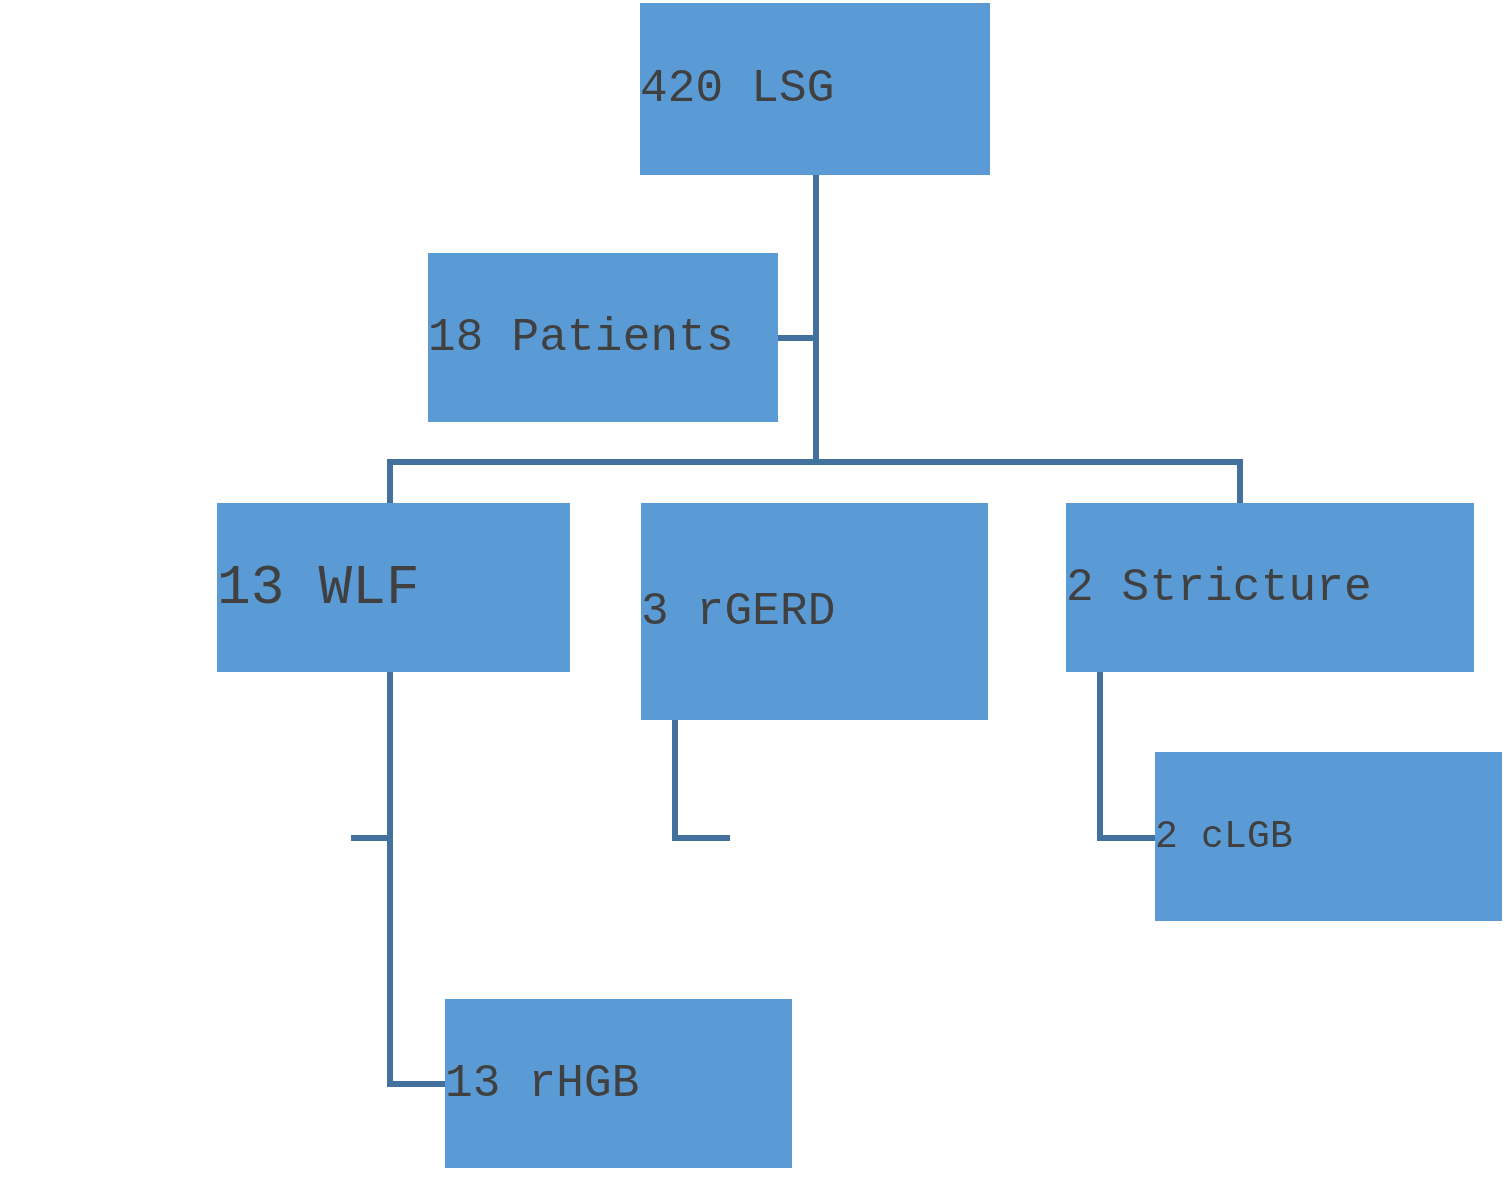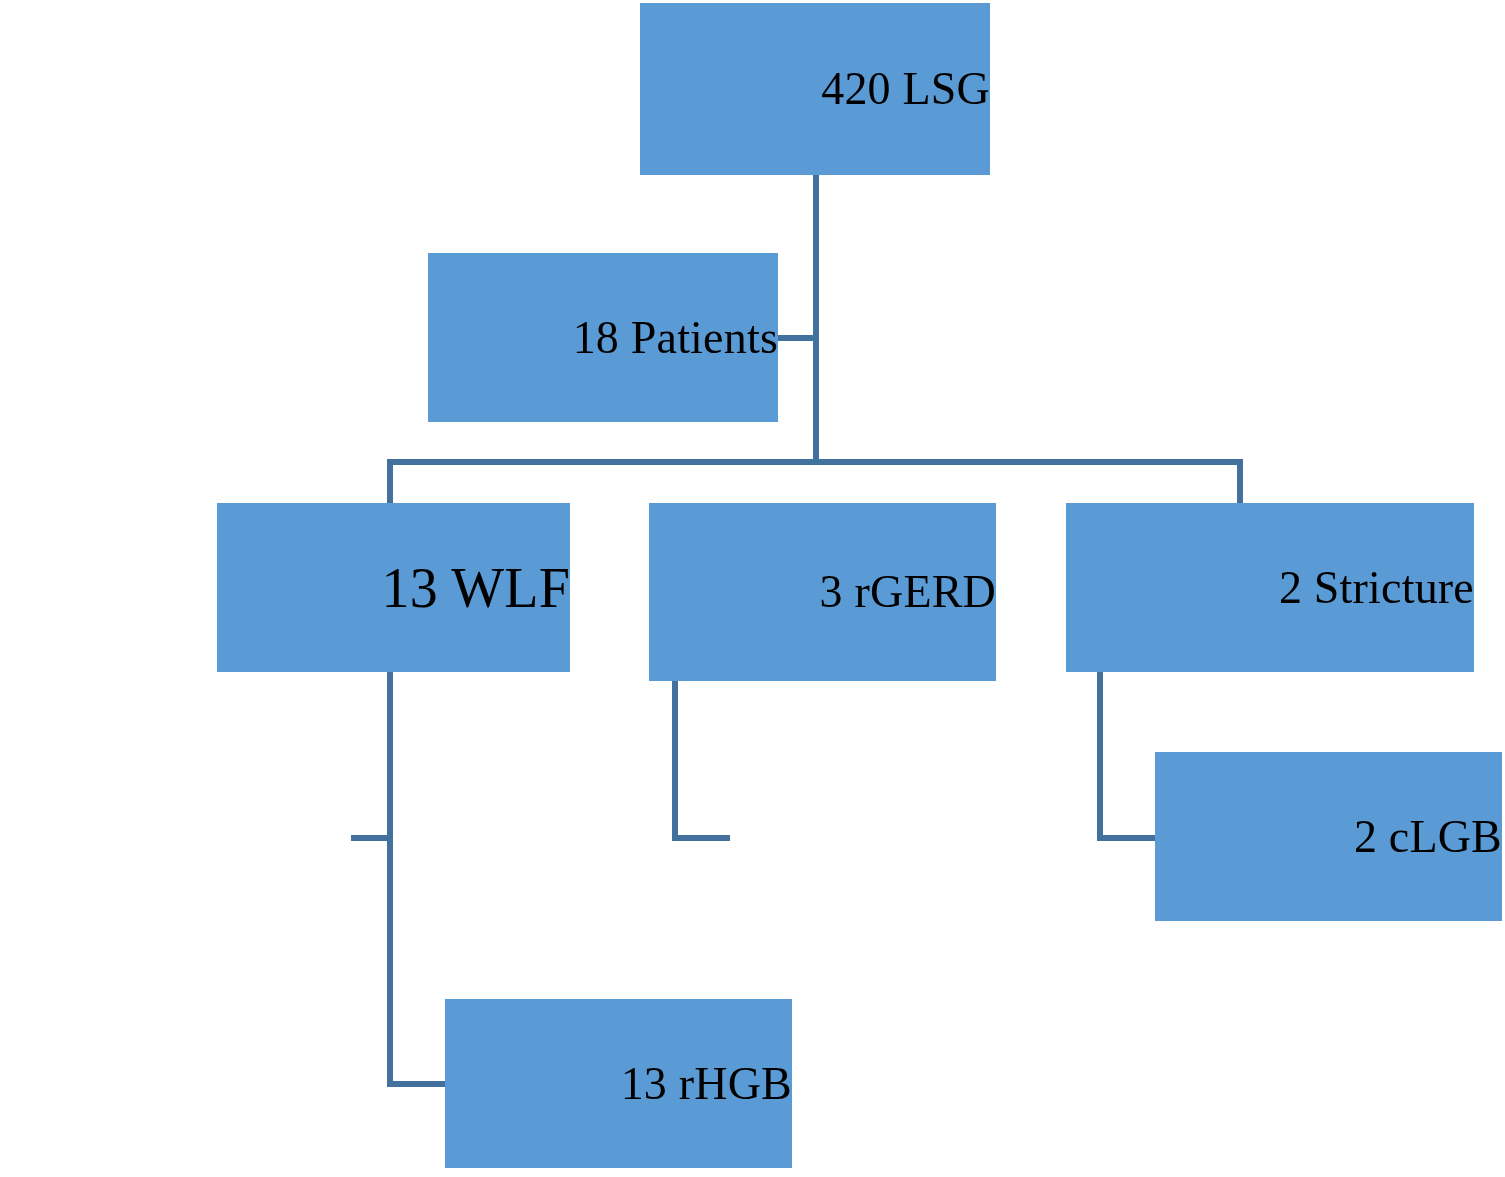--- a/index.html
+++ b/index.html
@@ -14,24 +14,24 @@
     position: relative;
     width: 1505px;
     height: 1177px;
     background: #ffffff;
     overflow: hidden;
   }
   .node {
     position: absolute;
     display: flex;
     align-items: center;
-    justify-content: flex-end;
+    justify-content: flex-start;
     background: #5B9BD5;
-    color: #000000;
-    font-family: Liberation Serif, serif;
+    color: #404040;
+    font-family: Liberation Mono, monospace;
     font-weight: 400;
     letter-spacing: 0.2px;
     line-height: 1;
     box-sizing: border-box;
     user-select: none;
   }
   .node-label {
     display: block;
     white-space: nowrap;
   }
@@ -77,31 +77,31 @@
   </div>
 
   <div class="node" style="left:428px; top:253px; width:350px; height:169px; font-size:46px;">
     <span class="node-label">18 Patients</span>
   </div>
 
   <div class="node" style="left:217px; top:503px; width:353px; height:169px; font-size:56px;">
     <span class="node-label">13 WLF</span>
   </div>
 
-  <div class="node" style="left:641px; top:503px; width:347px; height:178px; font-size:46px;margin-left:8px;">
+  <div class="node" style="left:641px; top:503px; width:347px; height:217px; font-size:46px;">
     <span class="node-label">3 rGERD</span>
   </div>
 
   <div class="node" style="left:1066px; top:503px; width:408px; height:169px; font-size:46px;">
     <span class="node-label">2 Stricture</span>
   </div>
 
 
 
-  <div class="node" style="left:1155px; top:752px; width:347px; height:169px; font-size:46px;">
+  <div class="node" style="left:1155px; top:752px; width:347px; height:169px; font-size:38px;">
     <span class="node-label">2 cLGB</span>
   </div>
 
   <div class="node" style="left:445px; top:999px; width:347px; height:169px; font-size:46px;">
     <span class="node-label">13 rHGB</span>
   </div>
 
 </div>
 
 </body></html>

